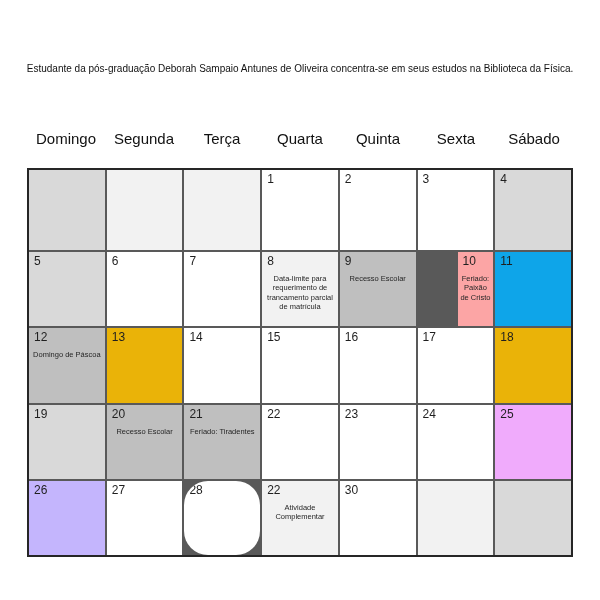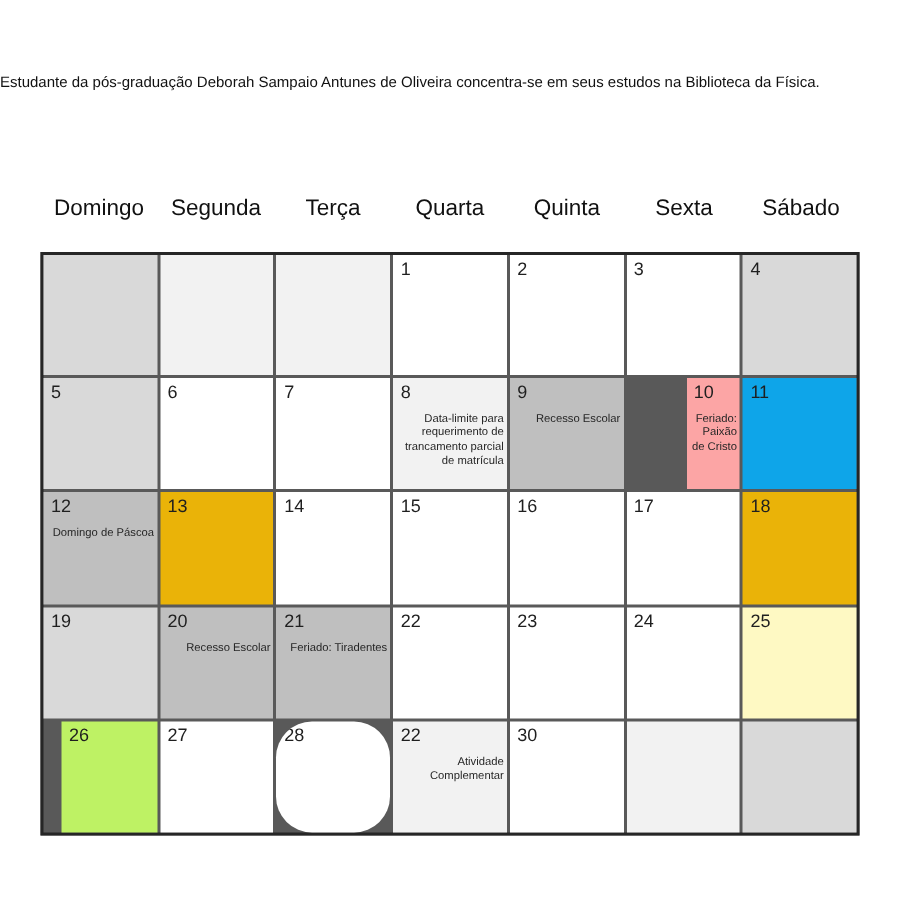--- a/index.html
+++ b/index.html
@@ -6,22 +6,22 @@
   .page{
     position:relative;
     width:600px;height:600px;
     background:#ffffff;
     font-family:"Liberation Sans",sans-serif;
     color:#1a1a1a;
     overflow:hidden;
   }
   .caption{
     position:absolute;
-    left:0;right:0;top:50px;
-    text-align:left;
+    left:0;right:0;top:63px;
+    text-align:center;
     font-size:10px;
     color:#111;
     margin:0;
   }
   .weekday-row{
     position:absolute;
     left:27px;top:130px;
     width:546px;
     display:grid;
     grid-template-columns:repeat(7,1fr);
@@ -51,21 +51,21 @@
   .day-num{
     display:block;
     font-size:12px;
     padding:2px 0 0 5px;
     color:#1f1f1f;
   }
   .day-note{
     display:block;
     margin-top:6px;
     padding:0 2px;
-    text-align:right;
+    text-align:center;
     font-size:7.5px;
     line-height:1.25;
     color:#262626;
   }
 </style>
 </head>
 <body>
 
 <div class="page">
 
@@ -162,24 +162,24 @@
       </div>
       <div class="cell" style="background: rgb(255, 255, 255);">
         <span class="day-num">22</span>
       </div>
       <div class="cell" style="background: rgb(255, 255, 255);">
         <span class="day-num">23</span>
       </div>
       <div class="cell" style="background: rgb(255, 255, 255);">
         <span class="day-num">24</span>
       </div>
-      <div class="cell" style="background: #fef9c3;">
+      <div class="cell" style="background: #f0abfc;">
         <span class="day-num">25</span>
       </div>
-      <div class="cell" style="background: #bef264; margin-left: 12px;">
+      <div class="cell" style="background: #c4b5fd;">
         <span class="day-num">26</span>
       </div>
       <div class="cell" style="background: rgb(255, 255, 255);">
         <span class="day-num">27</span>
       </div>
       <div class="cell" style="background: rgb(255, 255, 255); border-radius: 24px;">
         <span class="day-num">28</span>
       </div>
       <div class="cell" style="background: rgb(242, 242, 242);">
         <span class="day-num">22</span>

